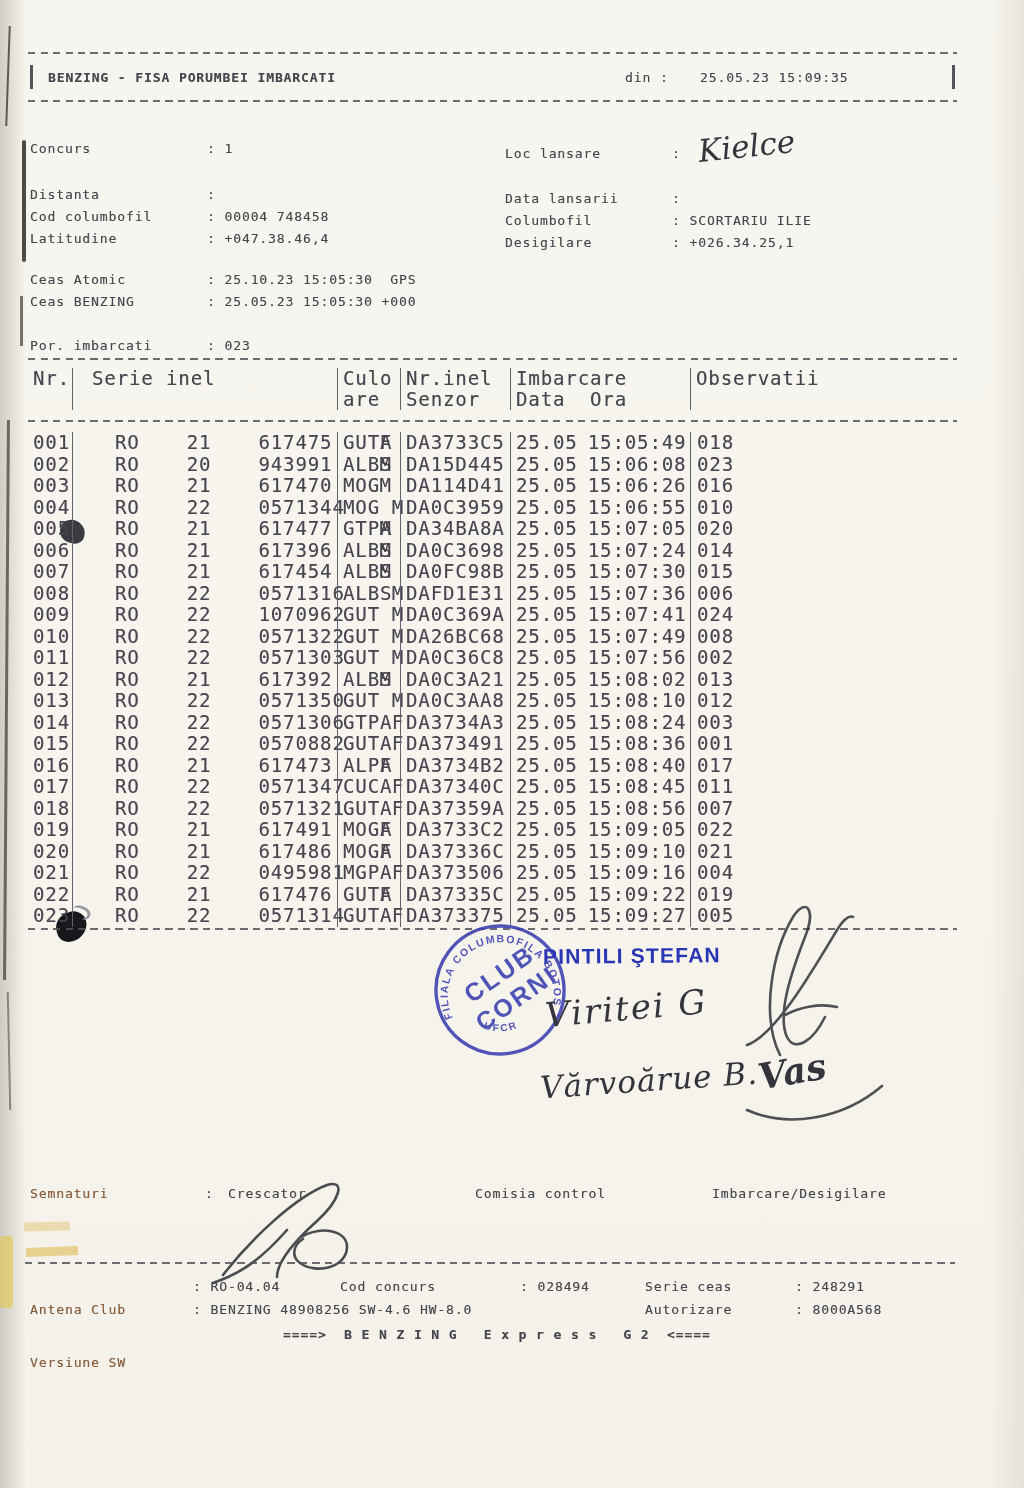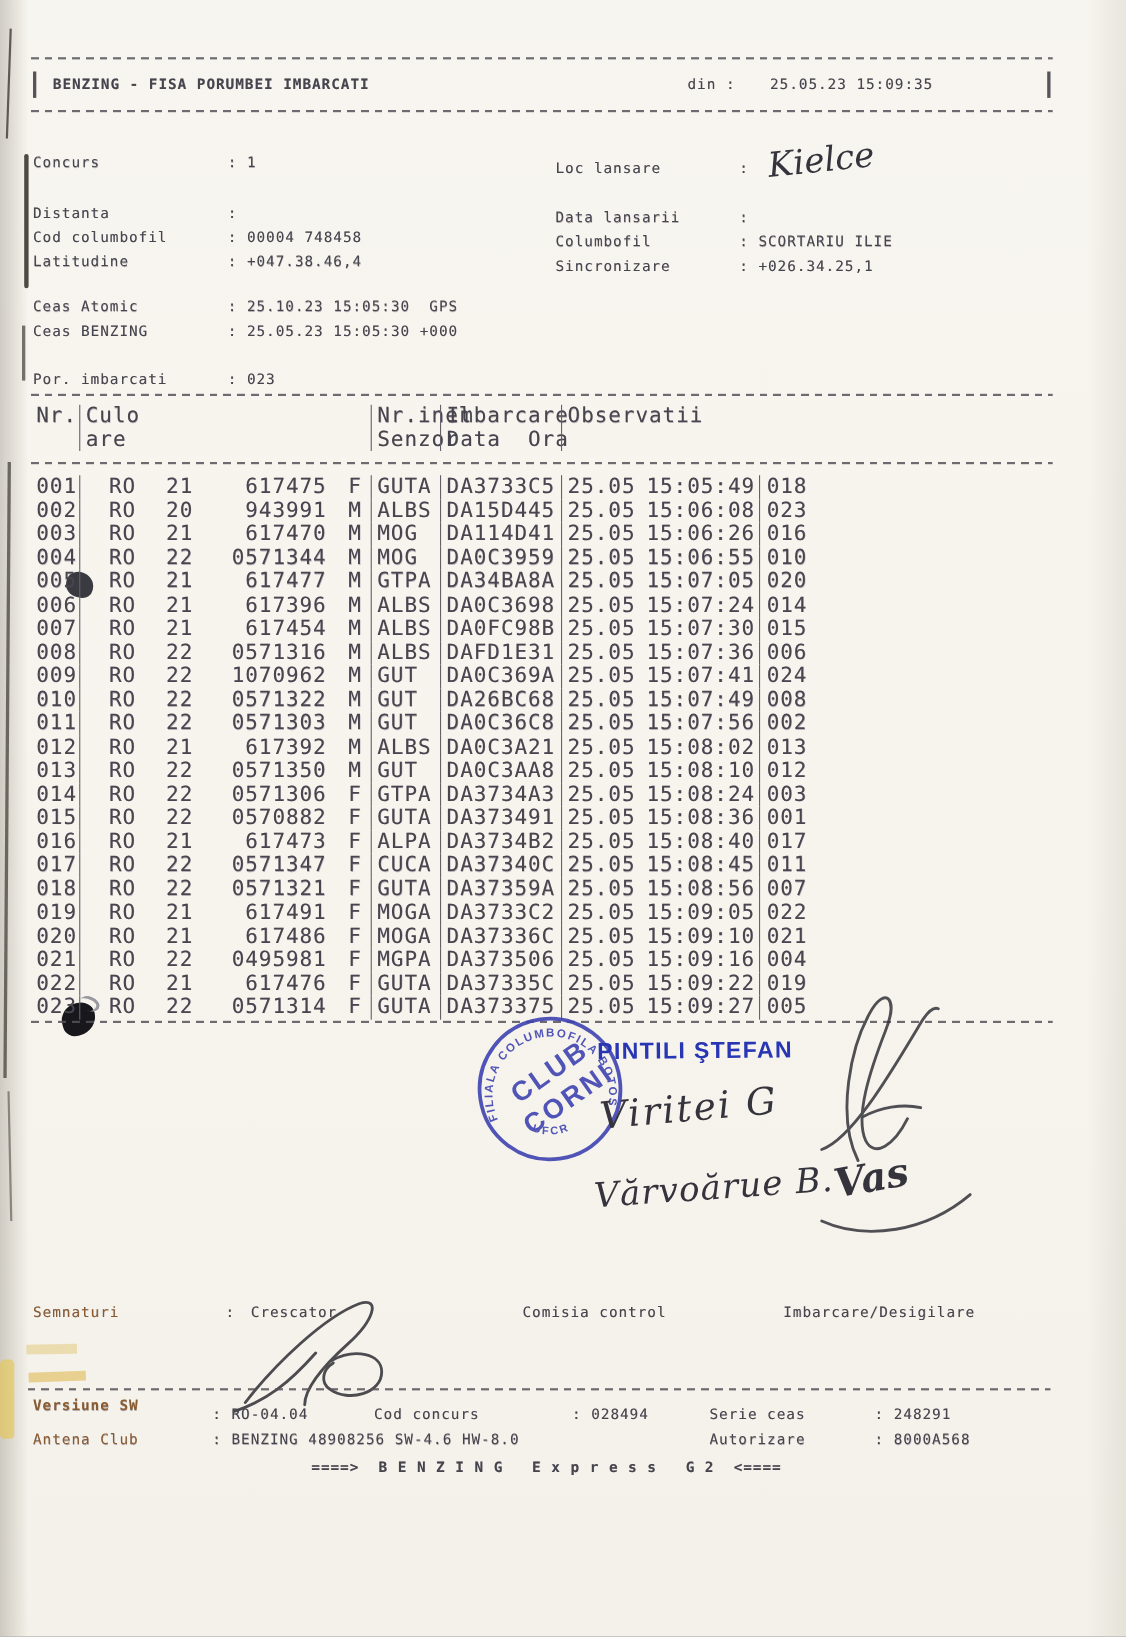--- a/index.html
+++ b/index.html
@@ -32,21 +32,21 @@
   .thead .hc:first-child{border-left:none;padding-left:5px;}
   .thead .hc div{font-family:"DejaVu Sans Mono",monospace;font-size:19px;letter-spacing:.9px;
     color:#46444c;line-height:21px;white-space:pre;text-shadow:.3px .3px .4px rgba(60,50,75,.35);}
   .hc.serie div{padding-left:14px;}
   .rows{position:absolute;top:74px;left:0;width:795px;}
   .trow{height:21.5px;}
   .trow .c{border-left:1.5px solid #63616b;font-size:19px;letter-spacing:.9px;color:#49454f;
     line-height:21.5px;white-space:pre;display:flex;align-items:center;
     text-shadow:.3px .3px .4px rgba(70,55,85,.35);}
   .trow .c:first-child{border-left:none;padding-left:5px;}
-  .c-serie{padding-left:26px;}
+  .c-serie{padding-left:42px;gap:47px;}
   .f-country{display:inline-block;width:52px;}
   .f-year{display:inline-block;width:46px;}
   .f-ring{display:inline-block;width:100px;text-align:right;}
   .f-sex{margin-left:auto;padding-right:8px;}
   .c-culo,.c-senzor,.c-imb{padding-left:5px;}
   .c-obs{padding-left:6px;}
   .f-time{margin-left:10px;}
   
   .hand{position:absolute;font-family:"DejaVu Serif",serif;font-style:italic;color:#35333c;}
   
@@ -105,32 +105,36 @@
 
   <div class="mono" style="left:30px;top:138px;"><span class="lab-l">Concurs</span><span>: 1</span></div>
   <div class="mono" style="left:30px;top:184px;"><span class="lab-l">Distanta</span><span>:</span></div>
   <div class="mono" style="left:30px;top:206px;"><span class="lab-l">Cod columbofil</span><span>: 00004 748458</span></div>
   <div class="mono" style="left:30px;top:228px;"><span class="lab-l">Latitudine</span><span>: +047.38.46,4</span></div>
 
   <div class="mono" style="left:505px;top:143px;"><span class="lab-r">Loc lansare</span><span>:</span></div>
   <div class="hand" style="left:698px;top:128px;font-size:31px;transform:rotate(-6deg);">Kielce</div>
   <div class="mono" style="left:505px;top:188px;"><span class="lab-r">Data lansarii</span><span>:</span></div>
   <div class="mono" style="left:505px;top:210px;"><span class="lab-r">Columbofil</span><span>: SCORTARIU ILIE</span></div>
-  <div class="mono" style="left:505px;top:232px;"><span class="lab-r">Sincronizare</span><span>: +026.34.25,1</span></div>
+  <div class="mono" style="left:505px;top:232px;"><span class="lab-r">Desigilare</span><span>: +026.34.25,1</span></div>
 
   <div class="mono" style="left:30px;top:269px;"><span class="lab-l">Ceas Atomic</span><span>: 25.10.23 15:05:30  GPS</span></div>
   <div class="mono" style="left:30px;top:291px;"><span class="lab-l">Ceas BENZING</span><span>: 25.05.23 15:05:30 +000</span></div>
   <div class="mono" style="left:30px;top:335px;"><span class="lab-l">Por. imbarcati</span><span>: 023</span></div>
 
   <div class="tablewrap">
     <div class="dashline" style="left:0;top:0;width:929px;"></div>
     <div class="tgrid">
       <div class="thead">
         <div class="hc">
             <div>Nr.</div>
+            <div></div>
+          </div>
+        <div class="hc serie">
+            <div>Serie inel</div>
             <div></div>
           </div>
         <div class="hc">
             <div>Culo</div>
             <div>are</div>
           </div>
         <div class="hc">
             <div>Nr.inel</div>
             <div>Senzor</div>
           </div>
@@ -380,21 +384,21 @@
   <svg class="absvg" style="left:205px;top:1175px;" width="170" height="115" viewBox="0 0 170 115">
     <g fill="none" stroke="#3a3a40" stroke-width="2.6" stroke-linecap="round" opacity=".9">
       <path d="M 18,100 C 45,65 90,22 122,10 C 142,4 134,26 112,46 C 92,64 72,86 72,102"></path>
       <path d="M 96,62 C 118,50 142,56 142,72 C 142,92 112,100 95,88 C 86,82 88,70 98,64"></path>
       <path d="M 8,108 C 38,98 58,82 82,55"></path>
     </g>
   </svg>
 
   <div class="dashline" style="left:25px;top:1262px;width:930px;"></div>
 
-  <span class="mono tint" style="left:30px;top:1268px;font-weight:bold;">Versiune SW</span>
+  <span class="mono tint" style="left:30px;top:1352px;">Versiune SW</span>
   <span class="mono" style="left:193px;top:1276px;">: RO-04.04</span>
   <span class="mono" style="left:340px;top:1276px;">Cod concurs</span>
   <span class="mono" style="left:520px;top:1276px;">: 028494</span>
   <span class="mono" style="left:645px;top:1276px;">Serie ceas</span>
   <span class="mono" style="left:795px;top:1276px;">: 248291</span>
   <span class="mono tint" style="left:30px;top:1299px;">Antena Club</span>
   <span class="mono" style="left:193px;top:1299px;">: BENZING 48908256 SW-4.6 HW-8.0</span>
   <span class="mono" style="left:645px;top:1299px;">Autorizare</span>
   <span class="mono" style="left:795px;top:1299px;">: 8000A568</span>
   <span class="mono" style="left:283px;top:1324px;font-weight:bold;">====&gt;  B E N Z I N G   E x p r e s s   G 2  &lt;====</span>

